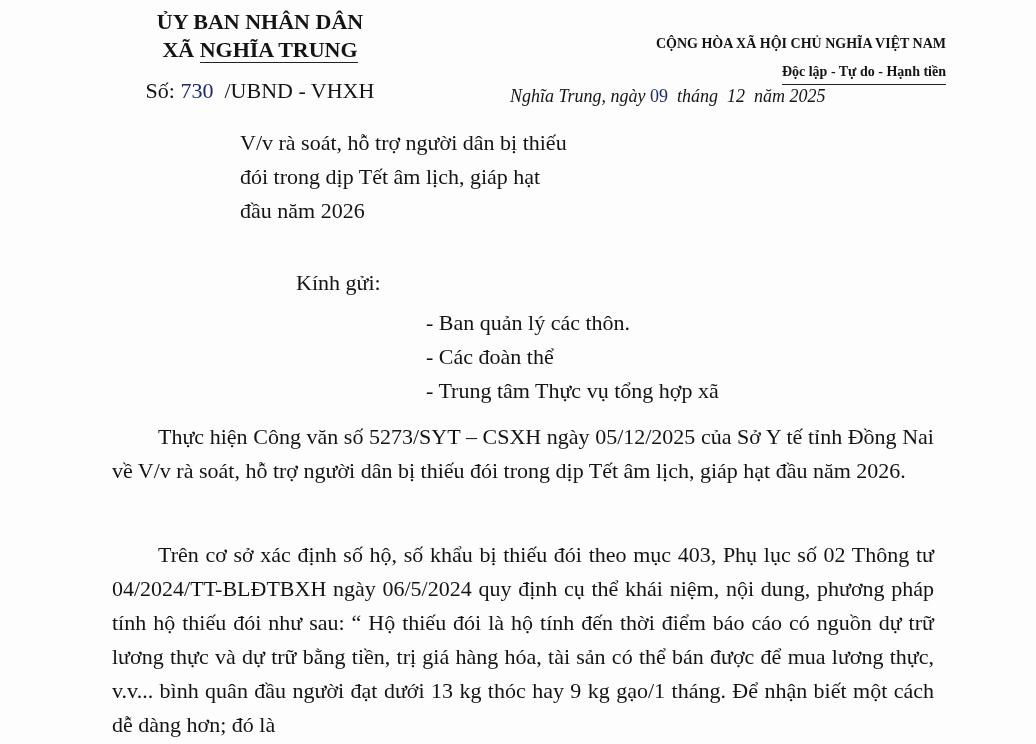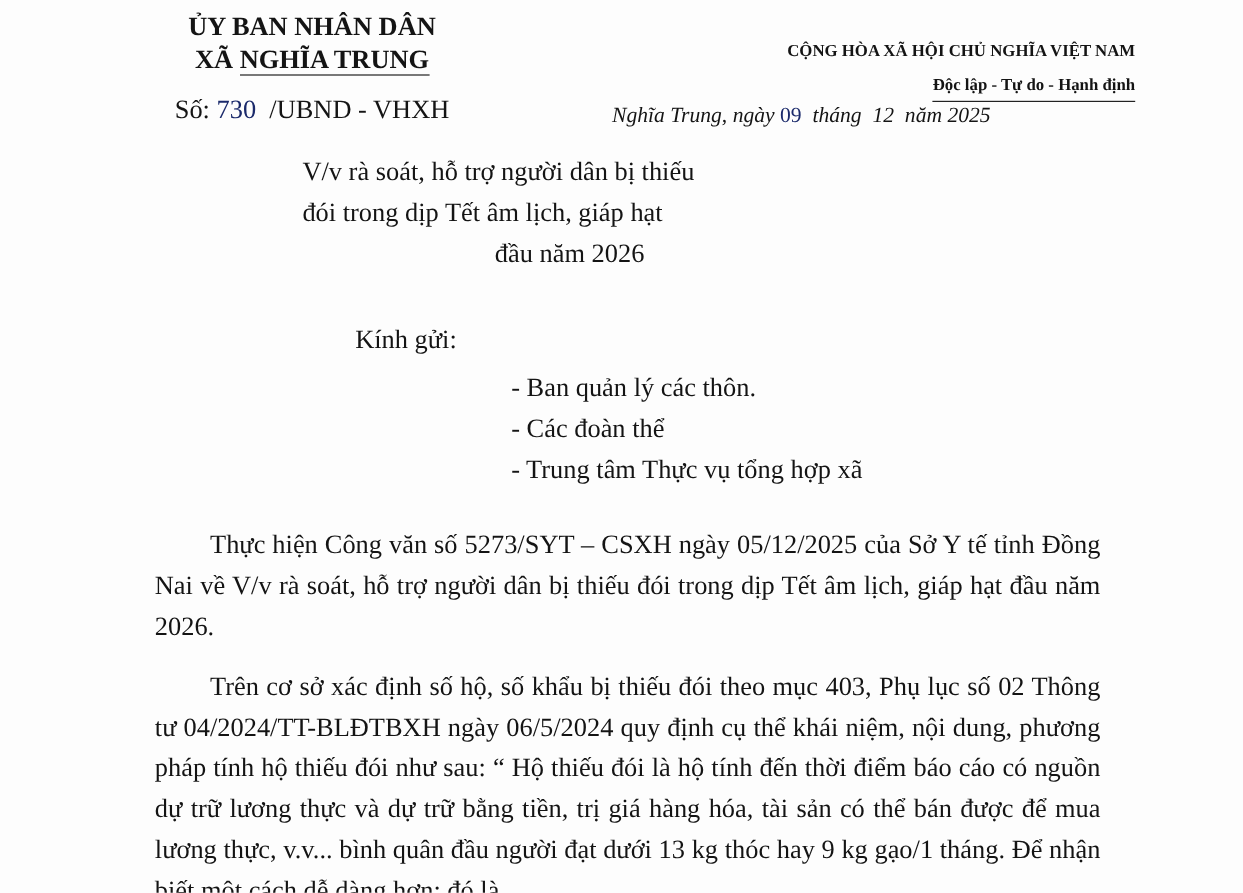--- a/index.html
+++ b/index.html
@@ -11,40 +11,40 @@
     position: relative;
   }
   .abs { position: absolute; white-space: nowrap; }
   .bold { font-weight: bold; }
   .ink { color: #1b2a6b; text-align: right; }
   .hdr-left { left: 100px; top: 8px; width: 320px; text-align: center; font-size: 22px; line-height: 28px; }
   .hdr-right { left: 420px; top: 30px; width: 526px; text-align: right; font-size: 14px; line-height: 28px; }
   .u-line { border-bottom: 1.5px solid #222; display: inline-block; line-height: 24px; }
   .so-line { left: 100px; top: 78px; width: 320px; text-align: center; font-size: 22px; }
   .date-line { left: 510px; top: 86px; font-size: 18px; font-style: italic; }
-  .vv-block { left: 240px; top: 126px; width: 285px; font-size: 22px; line-height: 34px; text-align: right; margin-left: 12px; }
+  .vv-block { left: 240px; top: 126px; width: 285px; font-size: 22px; line-height: 34px; text-align: left; }
   .kinh { left: 296px; top: 270px; font-size: 22px; }
   .recip { left: 426px; font-size: 22px; }
   .para { left: 112px; width: 822px; font-size: 22px; line-height: 34px; text-align: justify; white-space: normal; }
-  .para p { margin: 17px; }
+  .para p { margin: 0; }
   .indent { text-indent: 46px; }
 </style>
 </head>
 <body>
 
 <div class="abs hdr-left bold">
   <div>ỦY BAN NHÂN DÂN</div>
   <div><span>XÃ </span><span class="u-line">NGHĨA TRUNG</span></div>
 </div>
 
 <div class="abs so-line"><span>Số: </span><span class="ink">730</span><span style="white-space:pre">  /UBND - VHXH</span></div>
 
 <div class="abs hdr-right bold">
   <div>CỘNG HÒA XÃ HỘI CHỦ NGHĨA VIỆT NAM</div>
-  <div><span class="u-line">Độc lập - Tự do - Hạnh định</span></div>
+  <div><span class="u-line">Độc lập - Tự do - Hạnh tiền</span></div>
 </div>
 
 <div class="abs date-line"><span>Nghĩa Trung, ngày </span><span class="ink" style="font-style:normal">09</span><span style="white-space:pre">  tháng  12  năm 2025</span></div>
 
 <div class="abs vv-block">
   <div>V/v rà soát, hỗ trợ người dân bị thiếu</div>
   <div>đói trong dịp Tết âm lịch, giáp hạt</div>
   <div>đầu năm 2026</div>
 </div>
 

